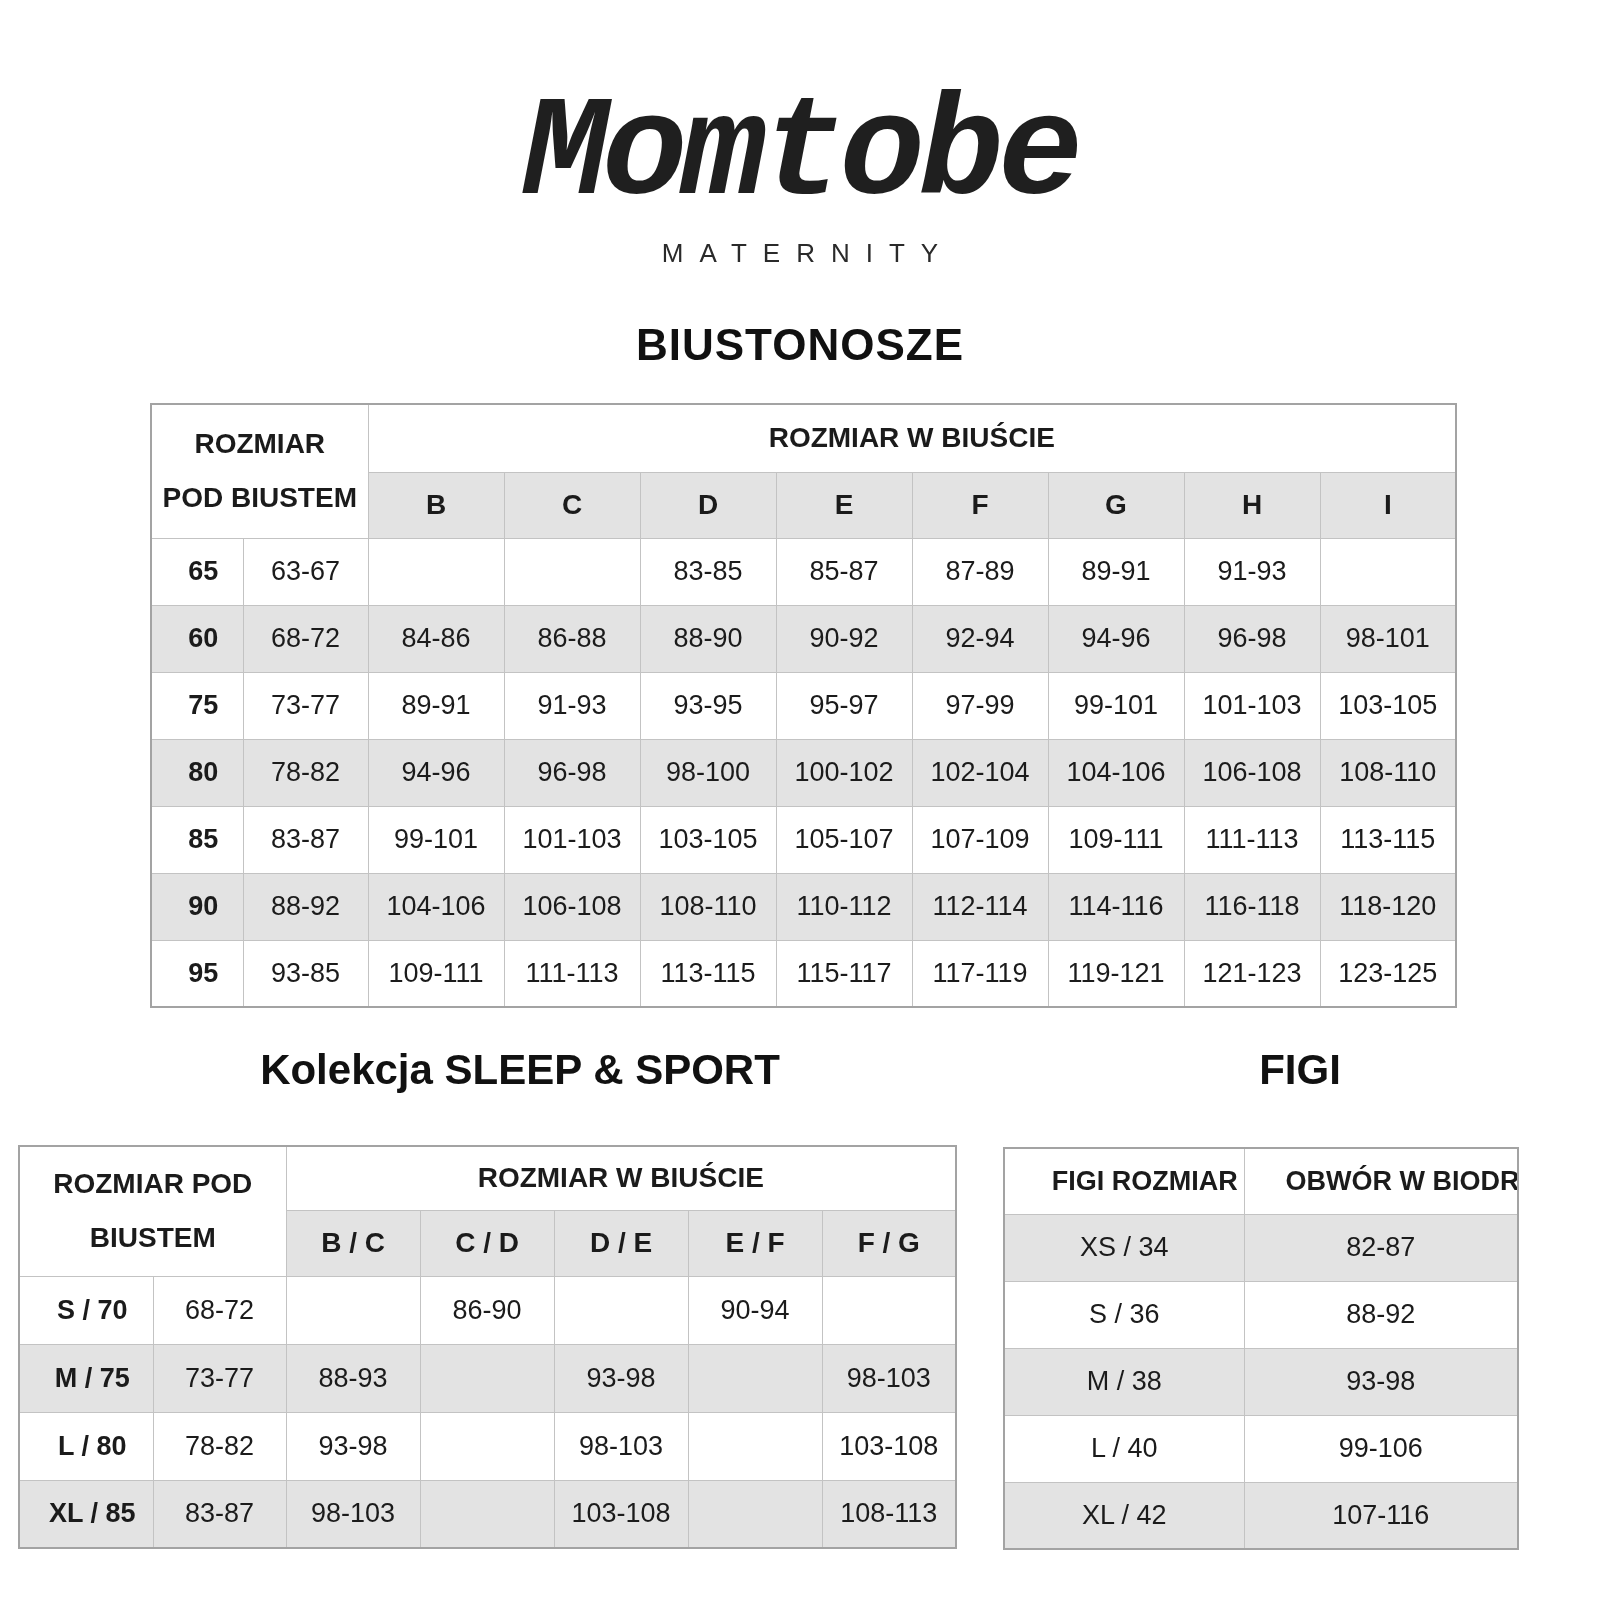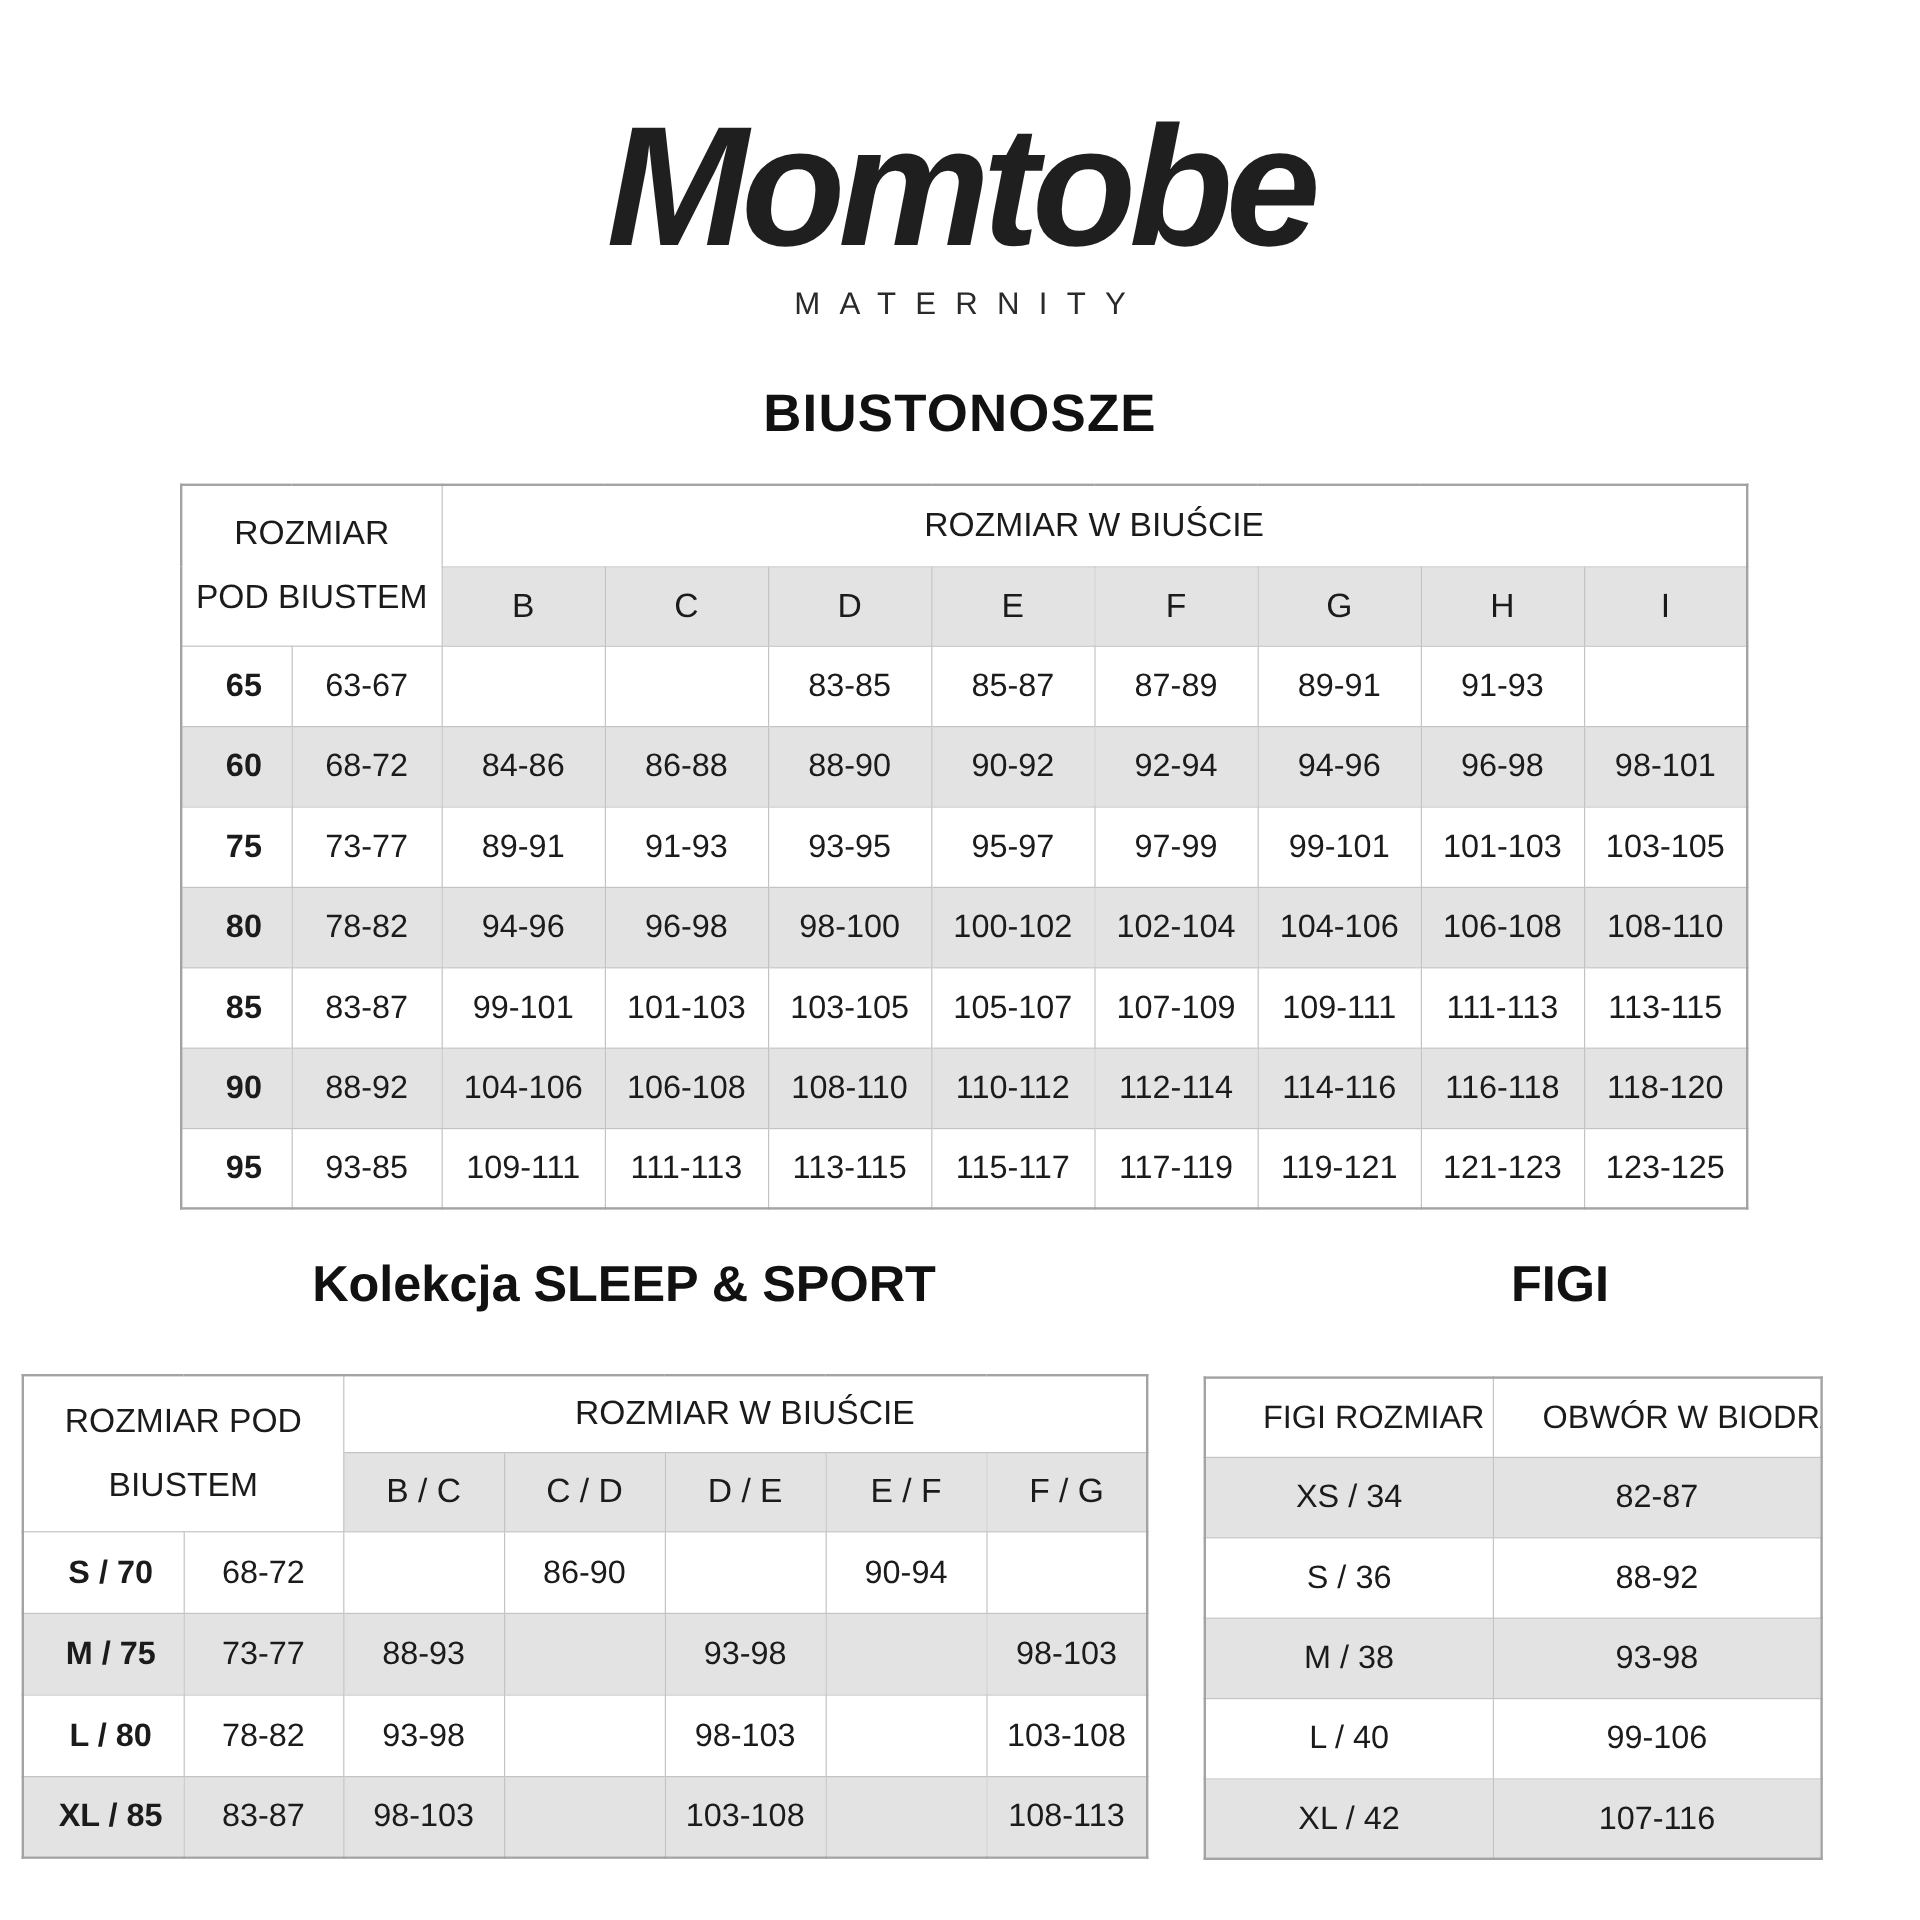--- a/index.html
+++ b/index.html
@@ -5,21 +5,21 @@
   html, body { margin:0; padding:0; }
   body {
     width:1600px; height:1600px; position:relative; overflow:hidden;
     background:#ffffff; color:#1b1b1b;
     font-family:"Liberation Sans", sans-serif;
   }
 
   
   .logo { position:absolute; top:78px; left:0; width:100%; text-align:center; }
   .logo .brand {
-    font-family:Liberation Sans, sans-serif; font-style:italic; font-weight:700;
+    font-family:Liberation Mono, monospace; font-style:italic; font-weight:700;
     font-size:142px; line-height:1.1; letter-spacing:-6px; color:#1f1f1f;
   }
   .logo .subtitle {
     margin-top:4px; font-size:26px; font-weight:400; color:#2a2a2a;
     letter-spacing:16px; padding-left:16px;
   }
 
   
   .section-title { position:absolute; font-weight:700; color:#111; text-align:center; }
   #bras-title  { top:320px; left:0; width:100%; font-size:44px; letter-spacing:1px; }
@@ -29,21 +29,21 @@
   
   table {
     border-collapse:collapse; table-layout:fixed; position:absolute;
     border:2px solid #a3a3a3;
   }
   th, td {
     border:1px solid #c3c3c3; text-align:center; vertical-align:middle;
     padding:0; font-size:27px; font-weight:400; color:#1b1b1b;
     overflow:hidden; white-space:nowrap;
   }
-  thead th { font-weight:400; font-size:28px;margin-top:28px; }
+  thead th { font-weight:700; font-size:28px;margin-top:28px; }
   .cups th { background:#e3e3e3; }
   .corner { background:#ffffff; }
   .corner div { line-height:1.15; }
   .corner div:first-child { margin-bottom:22px; }
   .bold-col { font-weight:700;padding-left:12px; }
 
   
   #bras-table { left:150px; top:403px; width:1305px; }
   #bras-table thead tr.group-row { height:68px; }
   #bras-table thead tr.cups { height:66px; }

